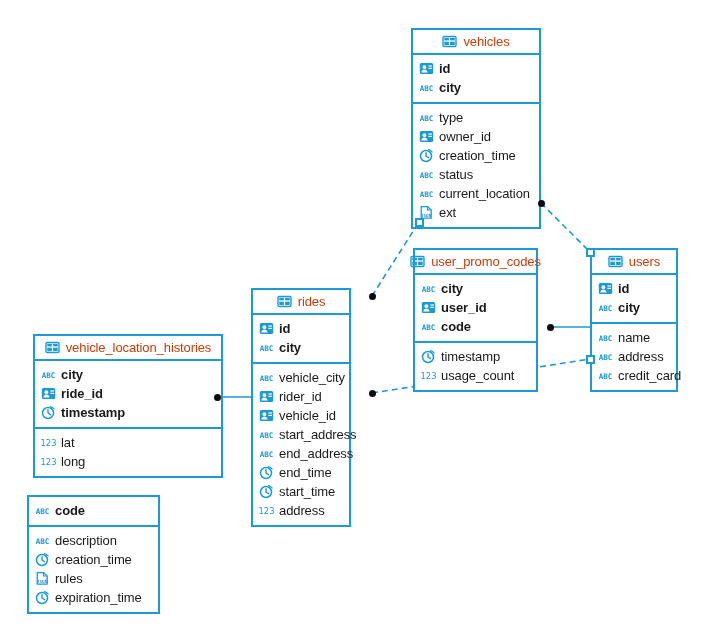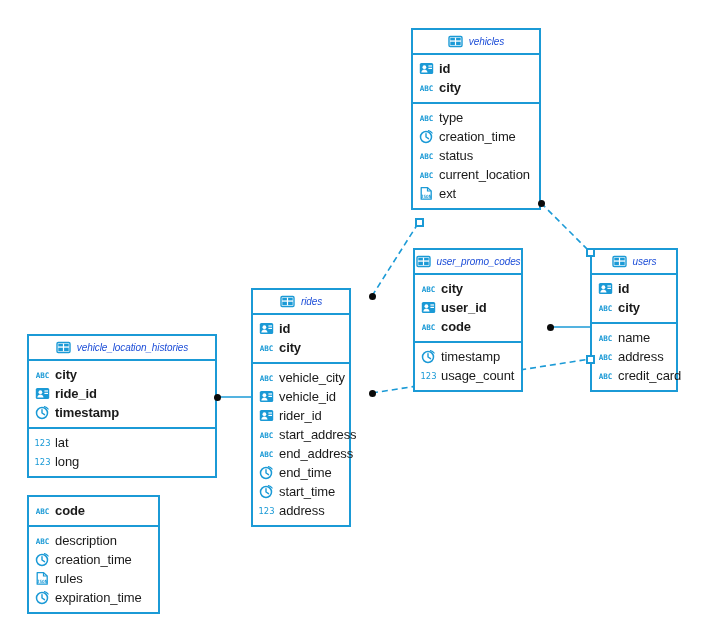--- a/index.html
+++ b/index.html
@@ -43,25 +43,24 @@
     height: 25px;
     display: flex;
     align-items: center;
     justify-content: center;
     gap: 6px;
     border-bottom: 2px solid #1b9ad6;
     padding: 0 7px;
     background: #ffffff;
   }
   .tbl-title {
-    font-size: 10px;
-    color: #1d4ed8;
+    font-size: 13px;
+    color: #c2410c;
     white-space: nowrap;
     letter-spacing: -0.1px;
-    font-style: italic;
   }
   .tbl-section {
     padding: 4px 12px 5px 0;
   }
   .tbl-section.keys {
     border-bottom: 2px solid #1b9ad6;
   }
   .field-row {
     display: flex;
     align-items: center;
@@ -163,20 +162,32 @@
             <span class="ico">
               <svg width="15" height="15" viewBox="0 0 15 15" xmlns="http://www.w3.org/2000/svg">
                 <text x="7.5" y="10.6" font-family="DejaVu Sans Mono, monospace" font-size="7.6" font-weight="bold" fill="#1b9ad6" text-anchor="middle">ABC</text>
               </svg>
             </span>
             <span class="field-name">type</span>
           </div>
           <div class="field-row">
             <span class="ico">
               <svg width="15" height="15" viewBox="0 0 15 15" xmlns="http://www.w3.org/2000/svg">
+                <rect x="0.8" y="2" width="13.4" height="11" rx="1.6" fill="#1b9ad6"></rect>
+                <circle cx="5.4" cy="6.2" r="1.9" fill="#ffffff"></circle>
+                <path d="M2.3 11.4c0.4-1.9 1.6-2.8 3.1-2.8s2.7 0.9 3.1 2.8z" fill="#ffffff"></path>
+                <rect x="9.4" y="4.4" width="3.6" height="1.2" fill="#ffffff"></rect>
+                <rect x="9.4" y="6.8" width="3.6" height="1.2" fill="#ffffff"></rect>
+              </svg>
+            </span>
+            <span class="field-name">owner_id</span>
+          </div>
+          <div class="field-row">
+            <span class="ico">
+              <svg width="15" height="15" viewBox="0 0 15 15" xmlns="http://www.w3.org/2000/svg">
                 <circle cx="7" cy="8" r="5.5" fill="none" stroke="#1b9ad6" stroke-width="1.5"></circle>
                 <path d="M7 4.6V8l2.5 1.7" fill="none" stroke="#1b9ad6" stroke-width="1.4" stroke-linecap="round"></path>
                 <path d="M9.4 1.6c1.6 0.3 2.9 1.2 3.7 2.4" fill="none" stroke="#1b9ad6" stroke-width="1.3" stroke-linecap="round"></path>
               </svg>
             </span>
             <span class="field-name">creation_time</span>
           </div>
           <div class="field-row">
             <span class="ico">
               <svg width="15" height="15" viewBox="0 0 15 15" xmlns="http://www.w3.org/2000/svg">
@@ -198,21 +209,21 @@
               <svg width="15" height="15" viewBox="0 0 15 15" xmlns="http://www.w3.org/2000/svg">
                 <path d="M2.2 1.6h6.4l3.6 3.4v8.2H2.2z" fill="none" stroke="#1b9ad6" stroke-width="1.3" stroke-linejoin="round"></path>
                 <path d="M8.5 1.8v3.2h3.4" fill="none" stroke="#1b9ad6" stroke-width="1.2"></path>
                 <text x="7.1" y="11.6" font-family="DejaVu Sans Mono, monospace" font-size="4.4" font-weight="bold" fill="#1b9ad6" text-anchor="middle">JSON</text>
               </svg>
             </span>
             <span class="field-name">ext</span>
           </div>
         </div>
       </div>
-      <div class="table-node" style="left: 413px; top: 248px; width: 110px;">
+      <div class="table-node" style="left: 413px; top: 248px; width: 125px;">
         <div class="tbl-header">
           <span class="ico">
             <svg width="15" height="15" viewBox="0 0 15 15" xmlns="http://www.w3.org/2000/svg">
               <rect x="1" y="2.5" width="13" height="10" rx="1.2" fill="none" stroke="#1b9ad6" stroke-width="1.4"></rect>
               <rect x="2.3" y="3.8" width="4.6" height="2.6" fill="#1b9ad6"></rect>
               <rect x="8.1" y="3.8" width="4.6" height="2.6" fill="#1b9ad6"></rect>
               <rect x="2.3" y="7.7" width="4.6" height="3.4" fill="#1b9ad6"></rect>
               <rect x="8.1" y="7.7" width="4.6" height="3.4" fill="#1b9ad6"></rect>
             </svg>
           </span>
@@ -378,37 +389,37 @@
           <div class="field-row">
             <span class="ico">
               <svg width="15" height="15" viewBox="0 0 15 15" xmlns="http://www.w3.org/2000/svg">
                 <rect x="0.8" y="2" width="13.4" height="11" rx="1.6" fill="#1b9ad6"></rect>
                 <circle cx="5.4" cy="6.2" r="1.9" fill="#ffffff"></circle>
                 <path d="M2.3 11.4c0.4-1.9 1.6-2.8 3.1-2.8s2.7 0.9 3.1 2.8z" fill="#ffffff"></path>
                 <rect x="9.4" y="4.4" width="3.6" height="1.2" fill="#ffffff"></rect>
                 <rect x="9.4" y="6.8" width="3.6" height="1.2" fill="#ffffff"></rect>
               </svg>
             </span>
+            <span class="field-name">rider_id</span>
+          </div>
+          <div class="field-row">
+            <span class="ico">
+              <svg width="15" height="15" viewBox="0 0 15 15" xmlns="http://www.w3.org/2000/svg">
+                <rect x="0.8" y="2" width="13.4" height="11" rx="1.6" fill="#1b9ad6"></rect>
+                <circle cx="5.4" cy="6.2" r="1.9" fill="#ffffff"></circle>
+                <path d="M2.3 11.4c0.4-1.9 1.6-2.8 3.1-2.8s2.7 0.9 3.1 2.8z" fill="#ffffff"></path>
+                <rect x="9.4" y="4.4" width="3.6" height="1.2" fill="#ffffff"></rect>
+                <rect x="9.4" y="6.8" width="3.6" height="1.2" fill="#ffffff"></rect>
+              </svg>
+            </span>
             <span class="field-name">vehicle_id</span>
           </div>
           <div class="field-row">
             <span class="ico">
               <svg width="15" height="15" viewBox="0 0 15 15" xmlns="http://www.w3.org/2000/svg">
-                <rect x="0.8" y="2" width="13.4" height="11" rx="1.6" fill="#1b9ad6"></rect>
-                <circle cx="5.4" cy="6.2" r="1.9" fill="#ffffff"></circle>
-                <path d="M2.3 11.4c0.4-1.9 1.6-2.8 3.1-2.8s2.7 0.9 3.1 2.8z" fill="#ffffff"></path>
-                <rect x="9.4" y="4.4" width="3.6" height="1.2" fill="#ffffff"></rect>
-                <rect x="9.4" y="6.8" width="3.6" height="1.2" fill="#ffffff"></rect>
-              </svg>
-            </span>
-            <span class="field-name">rider_id</span>
-          </div>
-          <div class="field-row">
-            <span class="ico">
-              <svg width="15" height="15" viewBox="0 0 15 15" xmlns="http://www.w3.org/2000/svg">
                 <text x="7.5" y="10.6" font-family="DejaVu Sans Mono, monospace" font-size="7.6" font-weight="bold" fill="#1b9ad6" text-anchor="middle">ABC</text>
               </svg>
             </span>
             <span class="field-name">start_address</span>
           </div>
           <div class="field-row">
             <span class="ico">
               <svg width="15" height="15" viewBox="0 0 15 15" xmlns="http://www.w3.org/2000/svg">
                 <text x="7.5" y="10.6" font-family="DejaVu Sans Mono, monospace" font-size="7.6" font-weight="bold" fill="#1b9ad6" text-anchor="middle">ABC</text>
               </svg>
@@ -438,21 +449,21 @@
           <div class="field-row">
             <span class="ico">
               <svg width="15" height="15" viewBox="0 0 15 15" xmlns="http://www.w3.org/2000/svg">
                 <text x="7.5" y="11" font-family="DejaVu Sans, sans-serif" font-size="8.4" fill="#1b9ad6" text-anchor="middle">123</text>
               </svg>
             </span>
             <span class="field-name">address</span>
           </div>
         </div>
       </div>
-      <div class="table-node" style="left: 27px; top: 334px; width: 190px;">
+      <div class="table-node" style="left: 33px; top: 334px; width: 190px;">
         <div class="tbl-header">
           <span class="ico">
             <svg width="15" height="15" viewBox="0 0 15 15" xmlns="http://www.w3.org/2000/svg">
               <rect x="1" y="2.5" width="13" height="10" rx="1.2" fill="none" stroke="#1b9ad6" stroke-width="1.4"></rect>
               <rect x="2.3" y="3.8" width="4.6" height="2.6" fill="#1b9ad6"></rect>
               <rect x="8.1" y="3.8" width="4.6" height="2.6" fill="#1b9ad6"></rect>
               <rect x="2.3" y="7.7" width="4.6" height="3.4" fill="#1b9ad6"></rect>
               <rect x="8.1" y="7.7" width="4.6" height="3.4" fill="#1b9ad6"></rect>
             </svg>
           </span>

